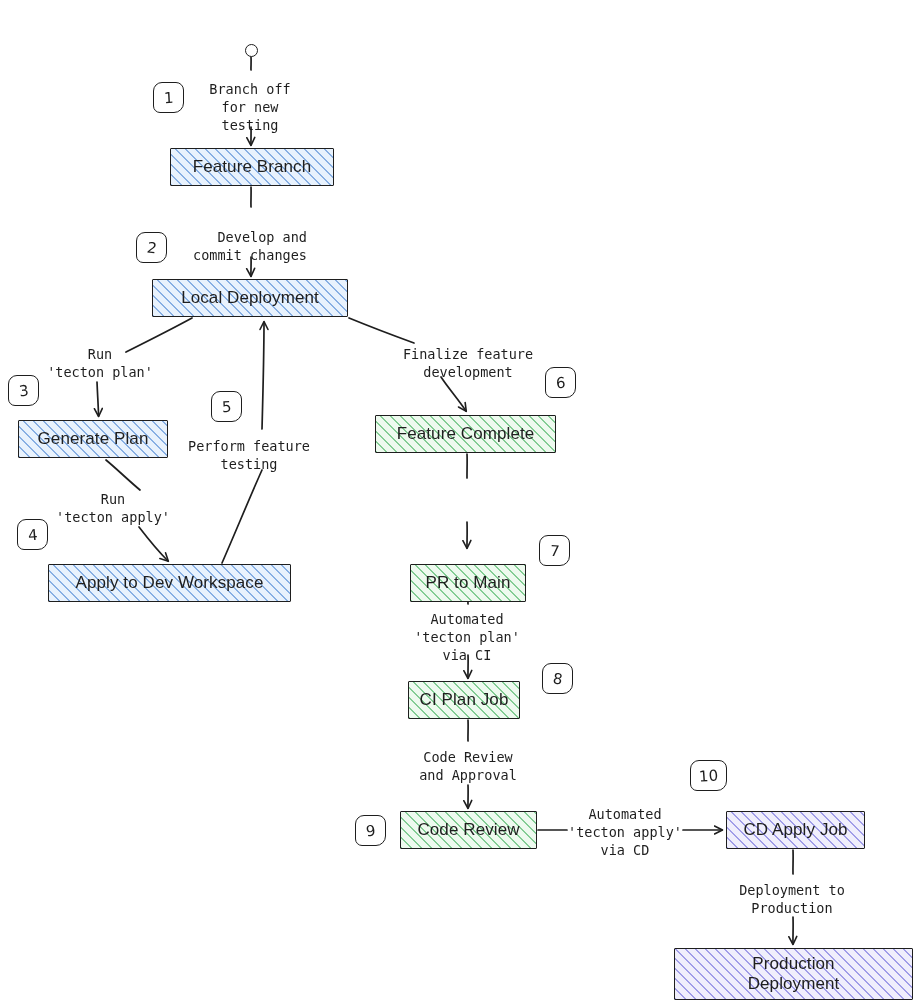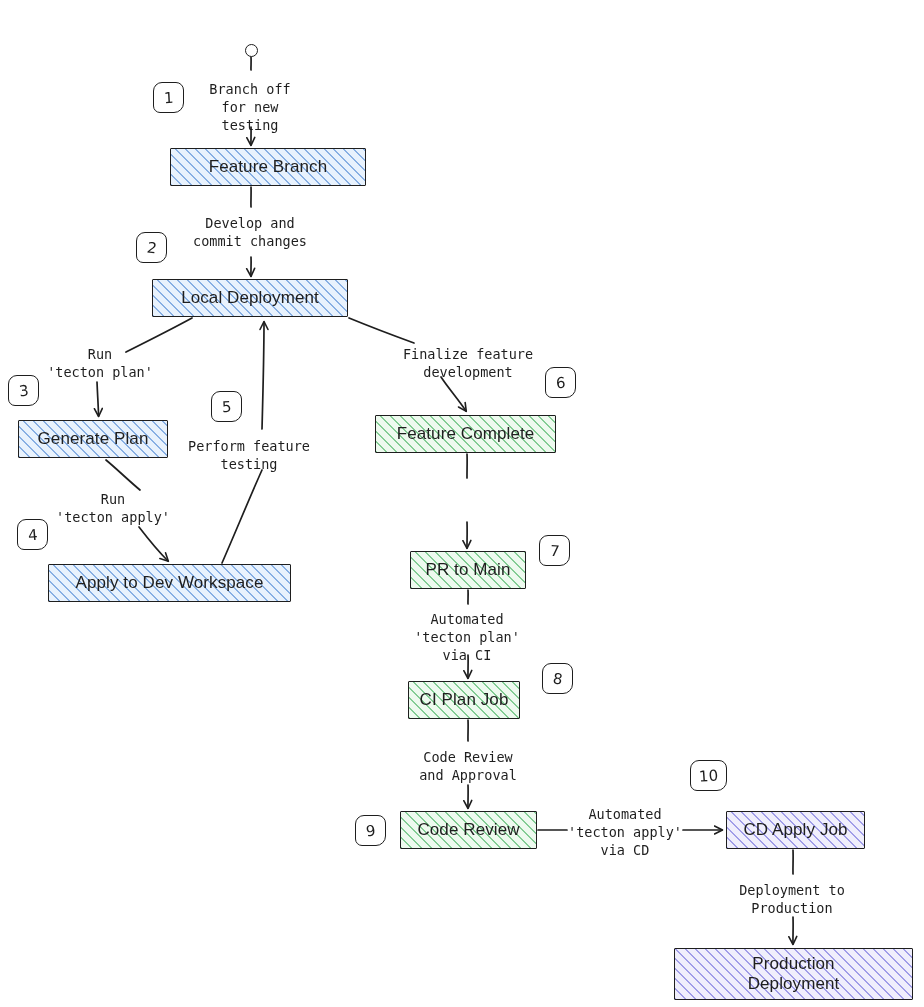--- a/index.html
+++ b/index.html
@@ -163,41 +163,41 @@
       <path d="M538,830 C548,830 558,830 567,830"></path>
       <path d="M683,830 C695,830 708,830 722,830" marker-end="url(#ah)"></path>
 
       <path d="M793,850 C793.4,858 792.8,866 793,874"></path>
       <path d="M793,917 C793.4,927 792.8,937 793,944" marker-end="url(#ah)"></path>
     </g>
   </svg>
 
   <div class="start-dot" style="left:245px; top:44px;"></div>
 
-  <div class="node blue" style="left:170px; top:148px; width:196px; height:38px;">
+  <div class="node blue" style="left:170px; top:148px; width:164px; height:38px;">
     <span class="node-label">Feature Branch</span>
   </div>
 
   <div class="node blue" style="left:152px; top:279px; width:196px; height:38px;">
     <span class="node-label">Local Deployment</span>
   </div>
 
   <div class="node blue" style="left:18px; top:420px; width:150px; height:38px;">
     <span class="node-label">Generate Plan</span>
   </div>
 
   <div class="node blue" style="left:48px; top:564px; width:243px; height:38px;">
     <span class="node-label">Apply to Dev Workspace</span>
   </div>
 
   <div class="node green" style="left:375px; top:415px; width:181px; height:38px;">
     <span class="node-label">Feature Complete</span>
   </div>
 
-  <div class="node green" style="left:410px; top:551px; width:116px; height:38px;">
+  <div class="node green" style="left:410px; top:564px; width:116px; height:38px;">
     <span class="node-label">PR to Main</span>
   </div>
 
   <div class="node green" style="left:408px; top:681px; width:112px; height:38px;">
     <span class="node-label">CI Plan Job</span>
   </div>
 
   <div class="node green" style="left:400px; top:811px; width:137px; height:38px;">
     <span class="node-label">Code Review</span>
   </div>
@@ -207,21 +207,21 @@
   </div>
 
   <div class="node purple" style="left:674px; top:948px; width:239px; height:52px;">
     <span class="node-label">Production
 Deployment</span>
   </div>
 
   <div class="edge-label" style="left:250px; top:80px;">Branch off
 for new
 testing</div>
-  <div class="edge-label" style="left:250px; top:214px;">Develop and
+  <div class="edge-label" style="left:250px; top:228px;text-align:right;">Develop and
 commit changes</div>
   <div class="edge-label" style="left:100px; top:345px;">Run
 'tecton plan'</div>
   <div class="edge-label" style="left:249px; top:437px;">Perform feature
 testing</div>
   <div class="edge-label" style="left:113px; top:490px;">Run
 'tecton apply'</div>
   <div class="edge-label" style="left:468px; top:345px;">Finalize feature
 development</div>
   <div class="edge-label" style="left:467px; top:610px;">Automated

